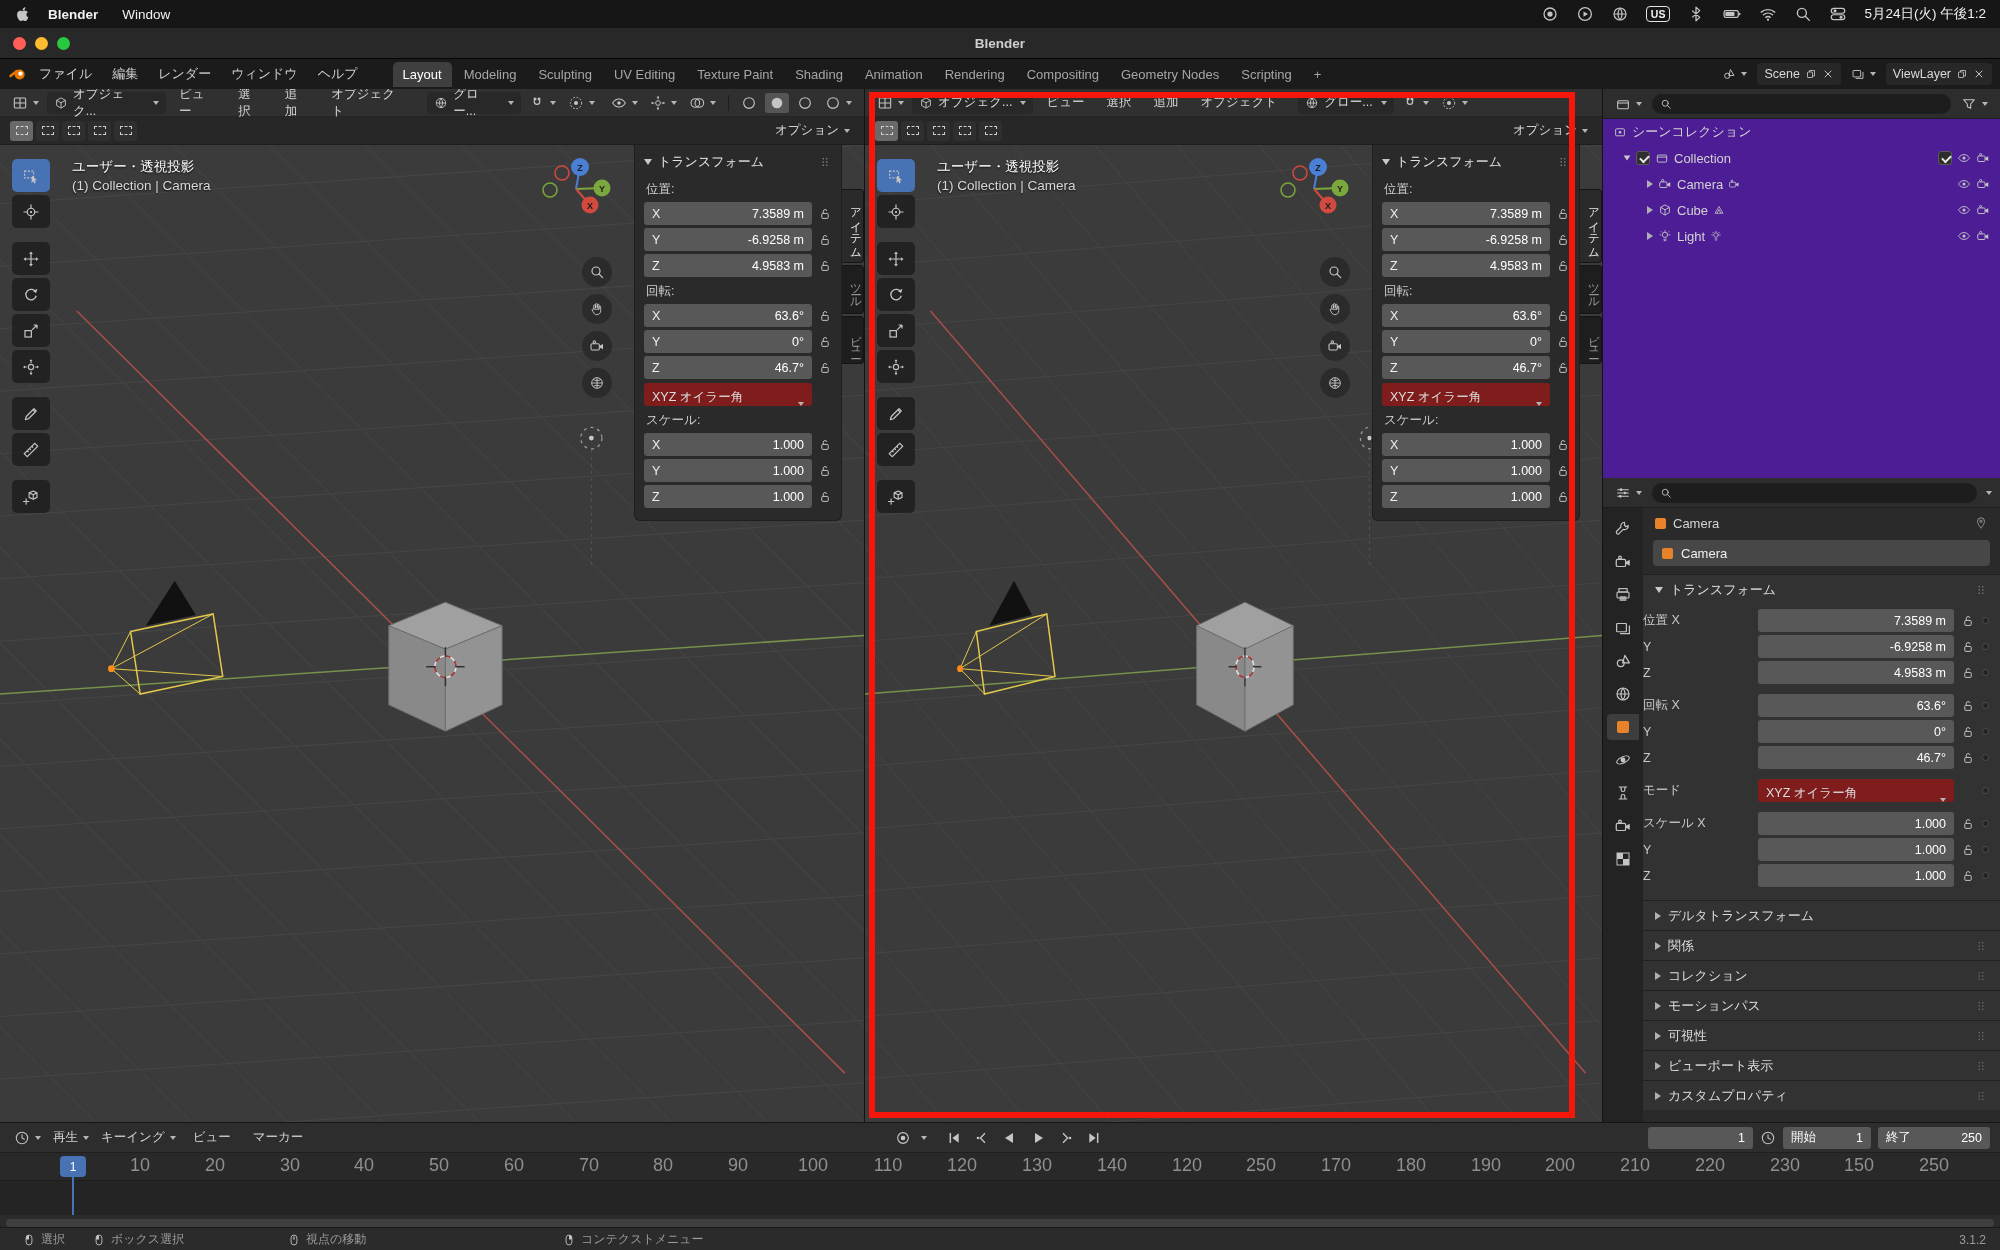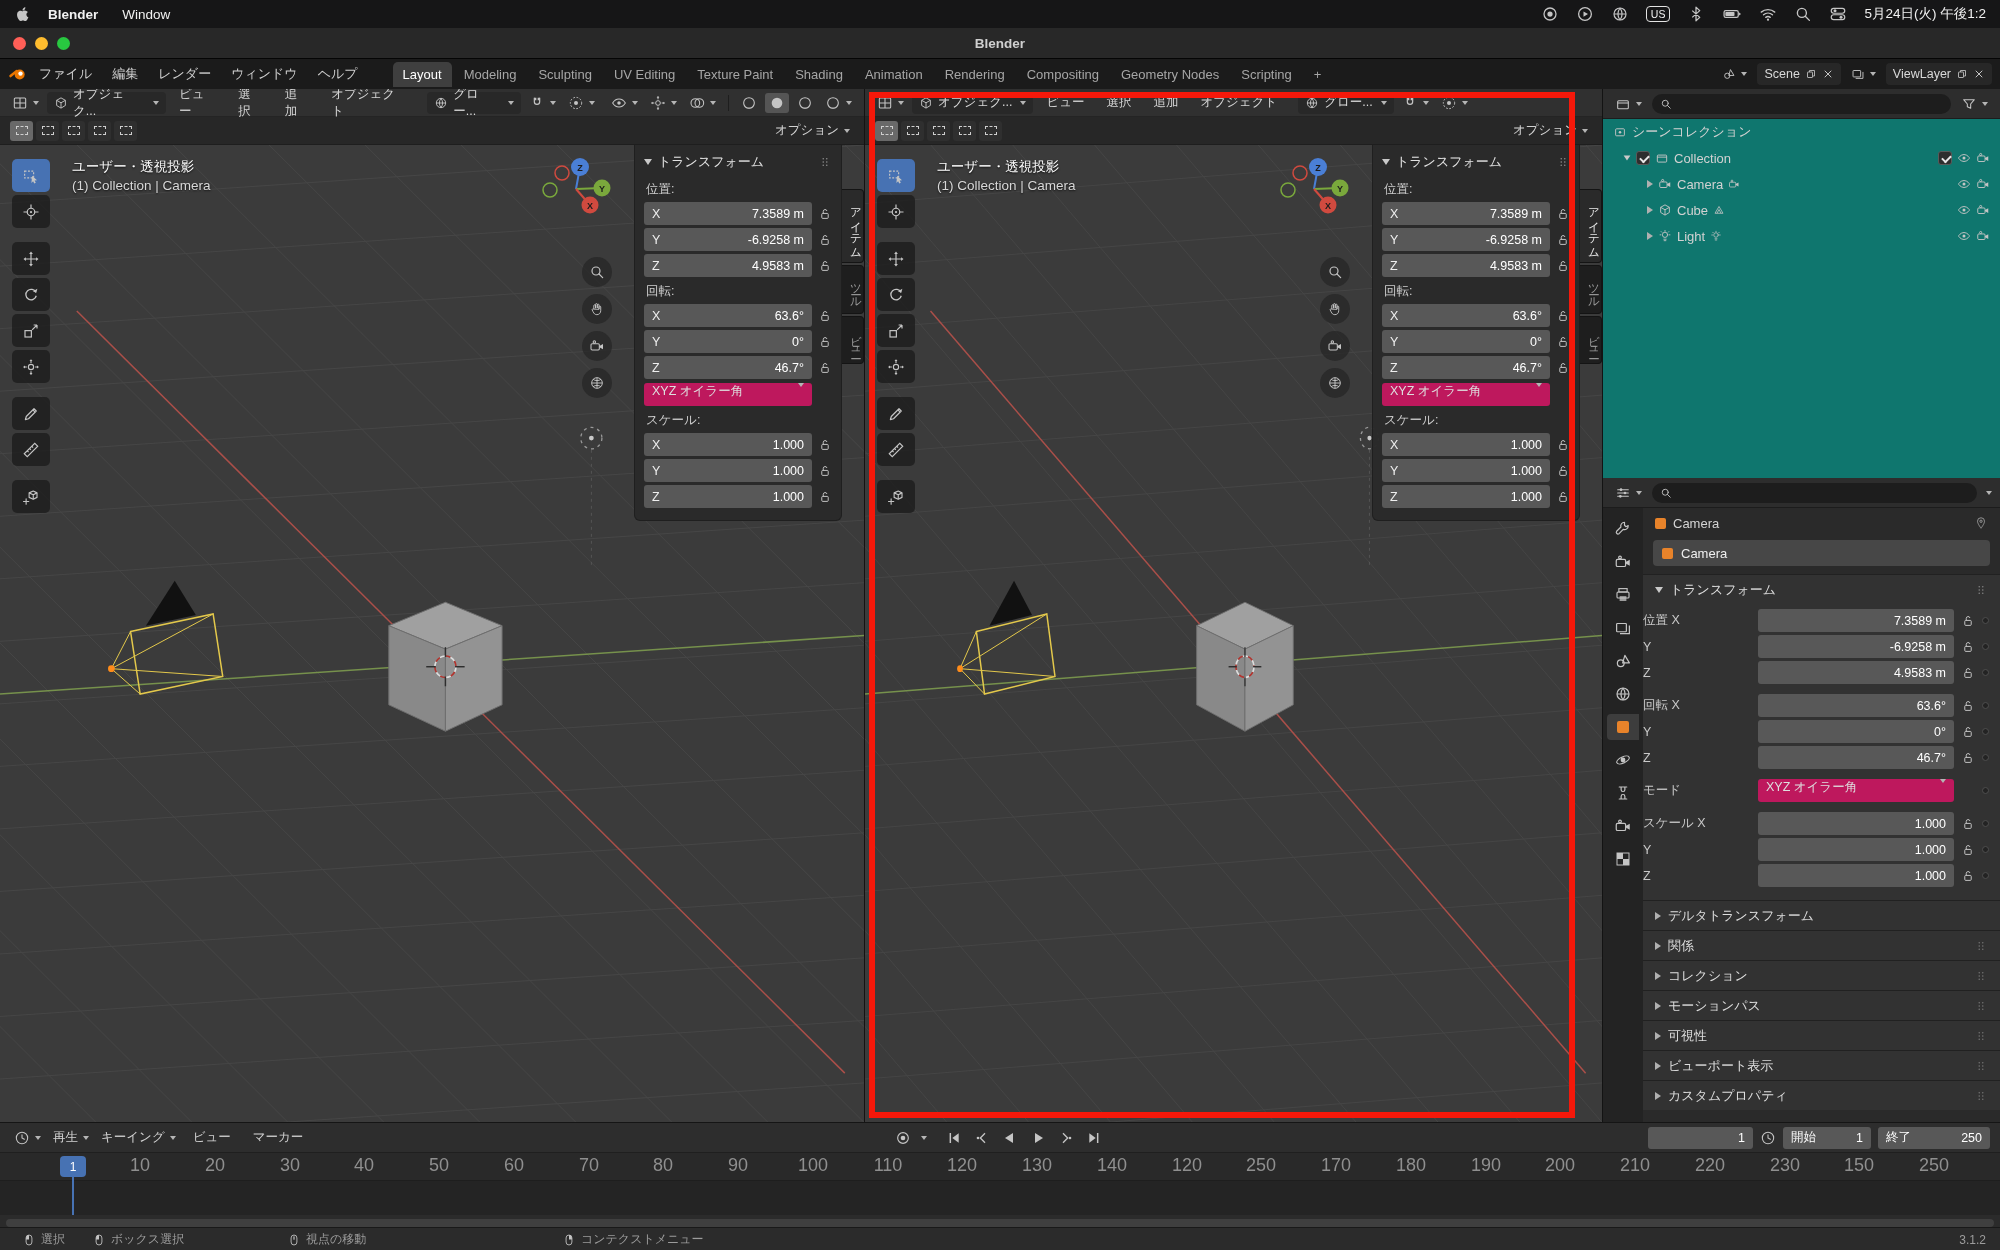--- a/index.html
+++ b/index.html
@@ -11,21 +11,21 @@
 .c-green{color:#6ec06e}.c-blue{color:#5fa8d9}.c-red{color:#c9605a}
 .caret{width:0;height:0;border-left:3.5px solid transparent;border-right:3.5px solid transparent;border-top:4.5px solid #b5b5b5;flex:none;margin-left:3px}
 .trid{width:0;height:0;border-left:4.5px solid transparent;border-right:4.5px solid transparent;border-top:6px solid #c9c9c9;flex:none}
 .trir{width:0;height:0;border-top:4.5px solid transparent;border-bottom:4.5px solid transparent;border-left:6px solid #b0b0b0;flex:none}
 .sep{width:1px;height:16px;background:#1e1e1e;margin:0 4px;flex:none}
 
 .mb{height:28px;background:#161617;display:flex;align-items:center;padding:0 14px;color:#f1f1f1;font-size:13.5px}
 .mb .app{font-weight:700;margin-left:16px}
 .mb .m{margin-left:24px}
 .mb .right{margin-left:auto;display:flex;align-items:center;gap:17px}
-.us{border:1.5px solid #e3e3e3;border-radius:4px;font-size:10.5px;font-weight:400;padding:1px 4px;color:#f1f1f1}
+.us{border:1.5px solid #e3e3e3;border-radius:4px;font-size:10.5px;font-weight:700;padding:1px 4px;color:#f1f1f1}
 
 .tb{height:31px;background:#282828;border-bottom:1px solid #050505;position:relative;display:flex;align-items:center;justify-content:center}
 .tlights{position:absolute;left:13px;top:9px;display:flex;gap:9px}
 .tlights i{width:13px;height:13px;border-radius:50%;display:block}
 .tb .title{font-size:13.5px;font-weight:700;color:#cfcfcf}
 
 .top{height:30px;background:#1b1b1b;display:flex;align-items:center;padding:0 8px;gap:2px;font-size:13px;color:#cfcfcf}
 .mi{padding:3px 9px;border-radius:4px}
 .tabs{display:flex;align-items:center;margin-left:24px;gap:2px;height:100%}
 .tab{padding:5px 10px;font-size:13px;color:#a6a6a6;border-radius:5px 5px 0 0}
@@ -50,28 +50,28 @@
 .vinfo .l2{color:#d8d8d8}
 .navcol{position:absolute;display:flex;flex-direction:column;gap:7px;z-index:2}
 .navbtn{width:30px;height:30px;border-radius:50%;background:rgba(36,36,36,.68);display:flex;align-items:center;justify-content:center}
 .np{position:absolute;right:22px;top:0;width:208px;background:rgba(41,41,41,.97);border:1px solid #1f1f1f;border-top:none;border-radius:0 0 6px 6px;padding:4px 9px 12px 9px;z-index:2}
 .np h4{display:flex;align-items:center;gap:6px;font-size:13px;color:#e3e3e3;font-weight:400;height:26px}
 .np .cat{font-size:12.5px;color:#cfcfcf;margin:6px 2px 4px}
 .frow{display:flex;align-items:center;gap:6px;margin-bottom:3px}
 .fld{flex:1;height:23px;background:#585858;border-radius:3px;display:flex;align-items:center;padding:0 8px;font-size:12.5px;color:#fff;min-width:0}
 .fld .ax{color:#efefef;margin-right:8px}
 .fld .v{margin-left:auto;white-space:nowrap}
-.drop{flex:1;height:23px;background:#be185d;border-radius:3px;display:flex;align-items:flex-start;padding:0 8px;font-size:12.5px;color:#dedede}
+.drop{flex:1;height:23px;background:#7f1d1d;border-radius:3px;display:flex;align-items:flex-end;padding:0 8px;font-size:12.5px;color:#dedede}
 .drop .v{margin-right:auto}
 .lockic{color:#9c9c9c}
 .ntabs{position:absolute;right:0;top:44px;width:22px;display:flex;flex-direction:column;gap:2px;z-index:2}
 .ntab{writing-mode:vertical-rl;background:#1e1e1e;color:#9a9a9a;font-size:11.5px;padding:10px 0;border-radius:0 4px 4px 0;border:1px solid #141414;border-left:none;text-align:center;width:22px}
 .ntab.on{background:#2a2a2a;color:#e8e8e8}
 
-.ol{position:absolute;background:#0f766e;overflow:hidden}
+.ol{position:absolute;background:#4c1d95;overflow:hidden}
 .ehdr{height:30px;background:#2d2d2d;border-bottom:1px solid #1c1c1c;display:flex;align-items:center;padding:0 8px;gap:6px}
 .search{flex:1;height:20px;background:#1d1d1d;border-radius:10px;display:flex;align-items:center;padding:0 8px;gap:5px}
 .olr{height:26px;display:flex;align-items:center;gap:5px;font-size:13px;color:#d2d2d2;padding-right:10px}
 .olr .sp{flex:1}
 .cb{width:14px;height:14px;background:#2e2e2e;border:1px solid #5a5a5a;border-radius:3px;flex:none;position:relative}
 .cb.chk::after{content:"";position:absolute;left:2.5px;top:3px;width:7px;height:4px;border-left:2px solid #e8e8e8;border-bottom:2px solid #e8e8e8;transform:rotate(-45deg)}
 
 .pr{position:absolute;background:#2a2a2a;overflow:hidden}
 .ptabs{position:absolute;left:0;top:30px;bottom:0;width:40px;background:#232323;display:flex;flex-direction:column;align-items:center;padding-top:8px;gap:7px}
 .ptab{width:32px;height:26px;border-radius:4px 0 0 4px;display:flex;align-items:center;justify-content:center}

